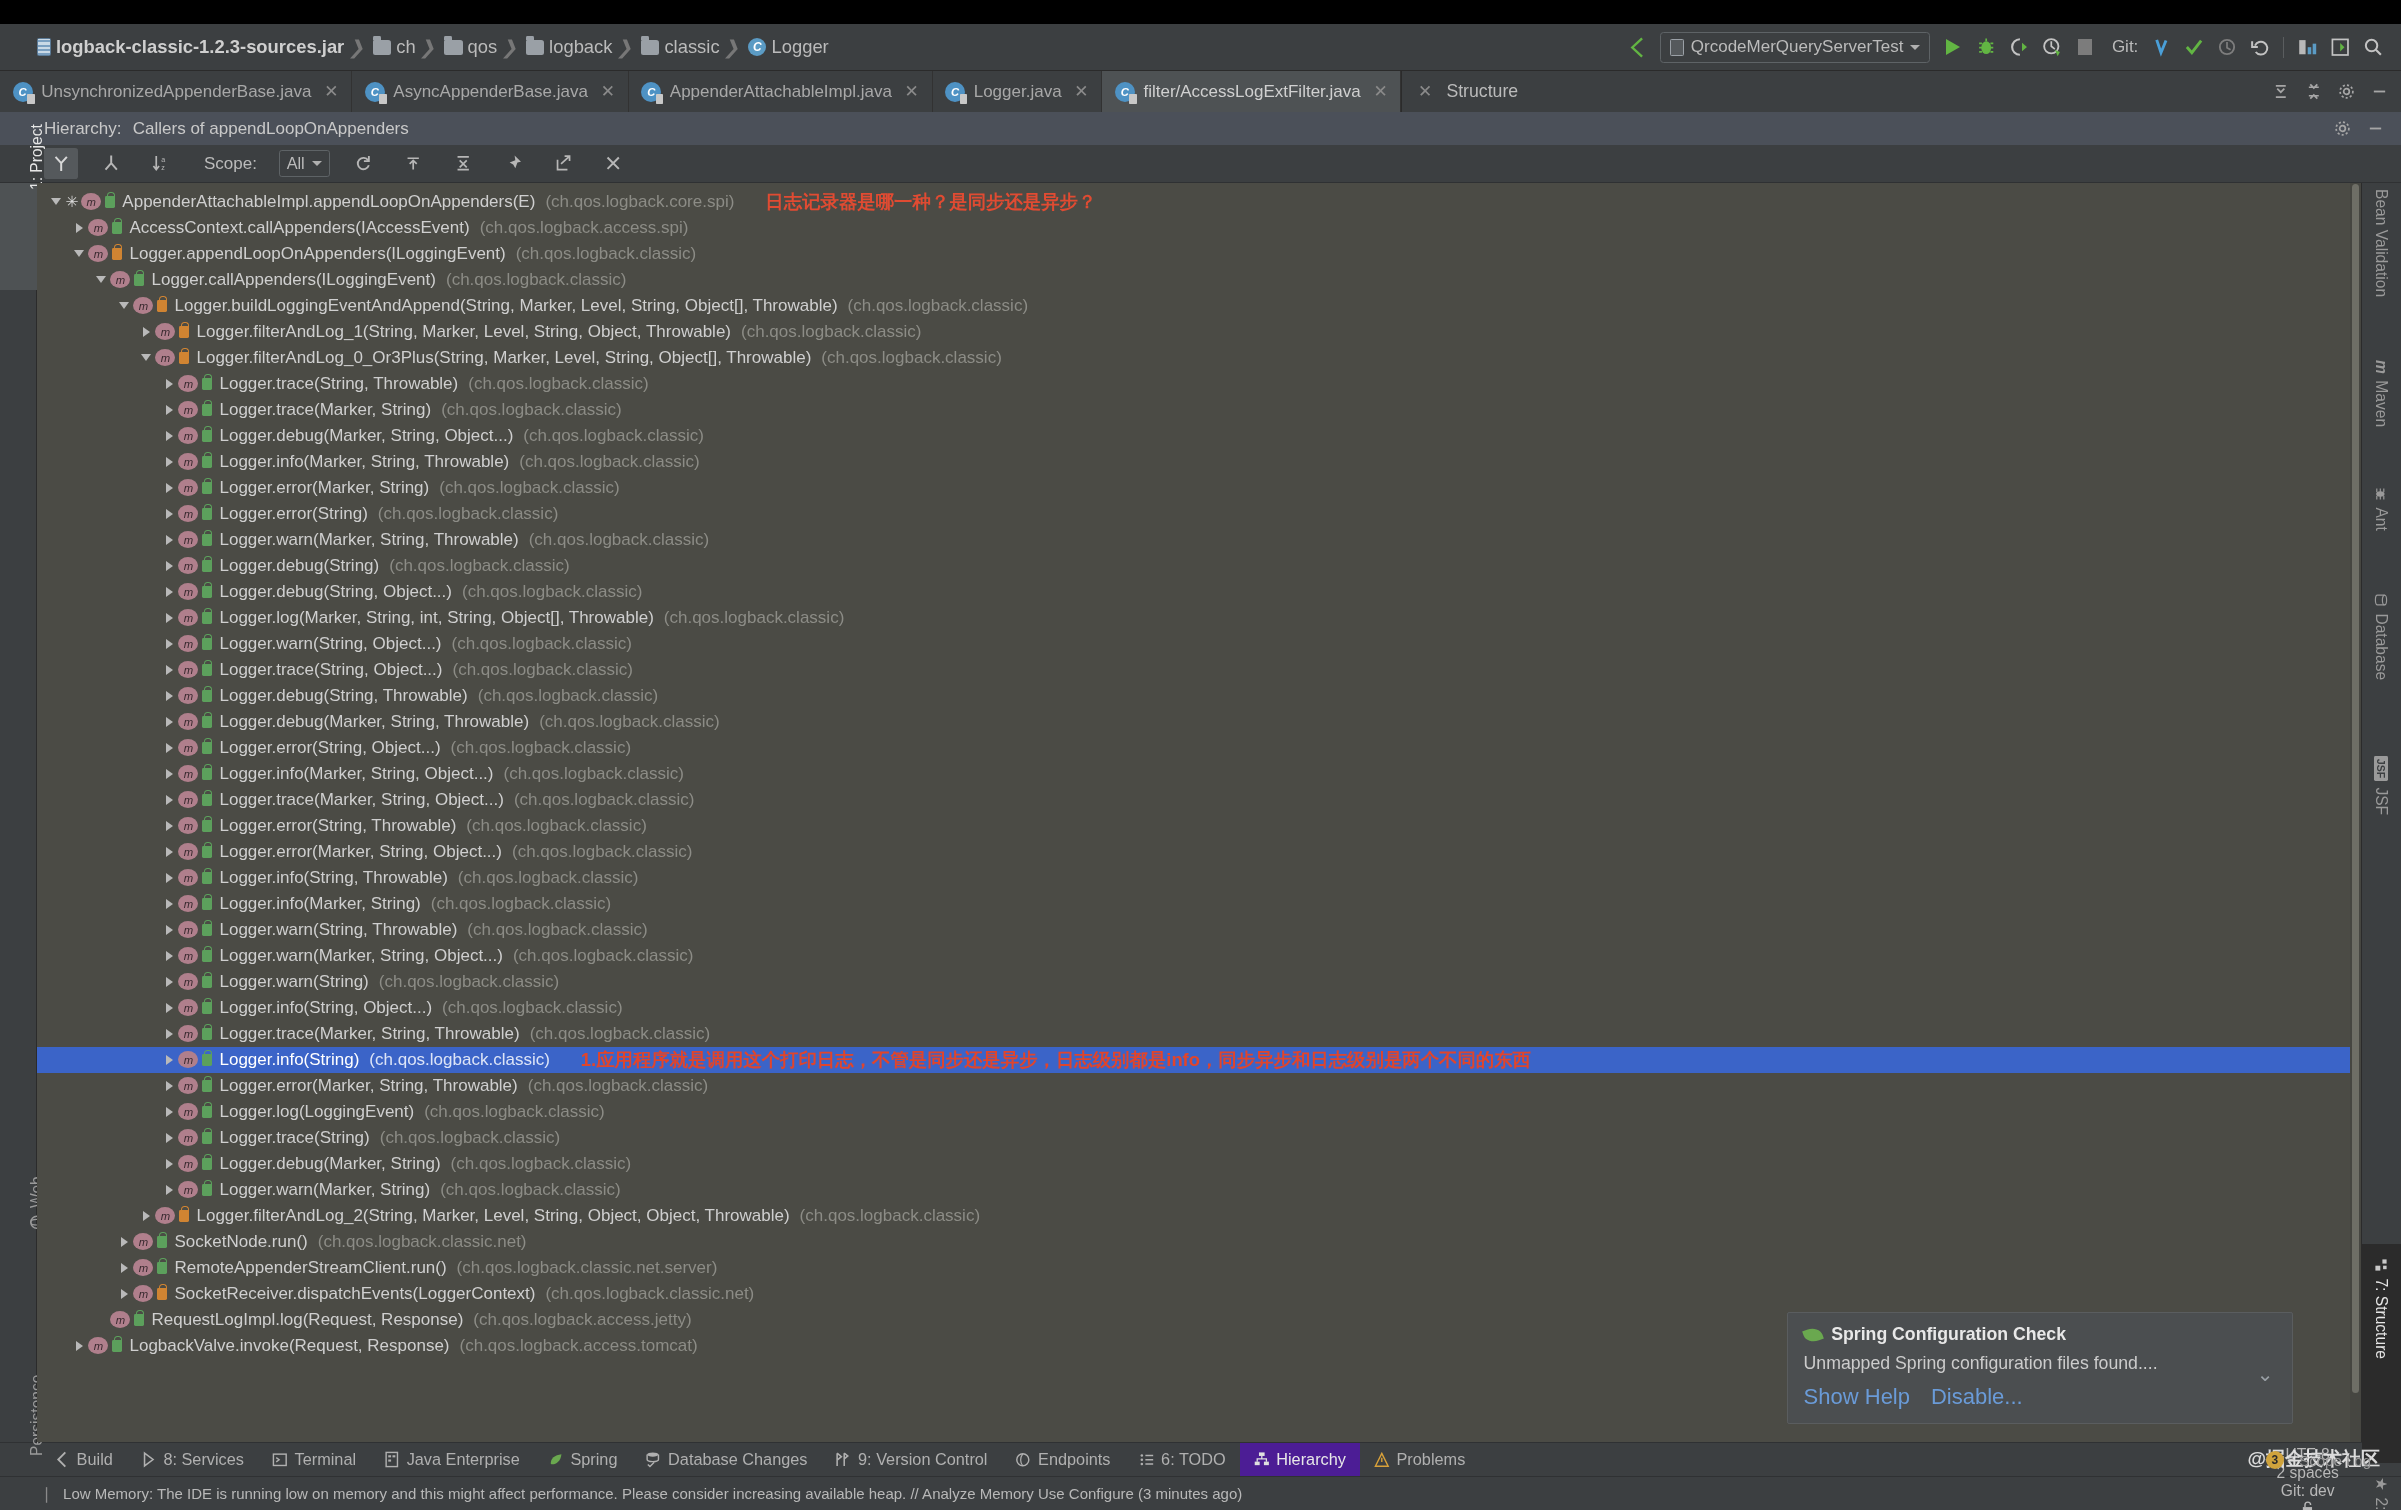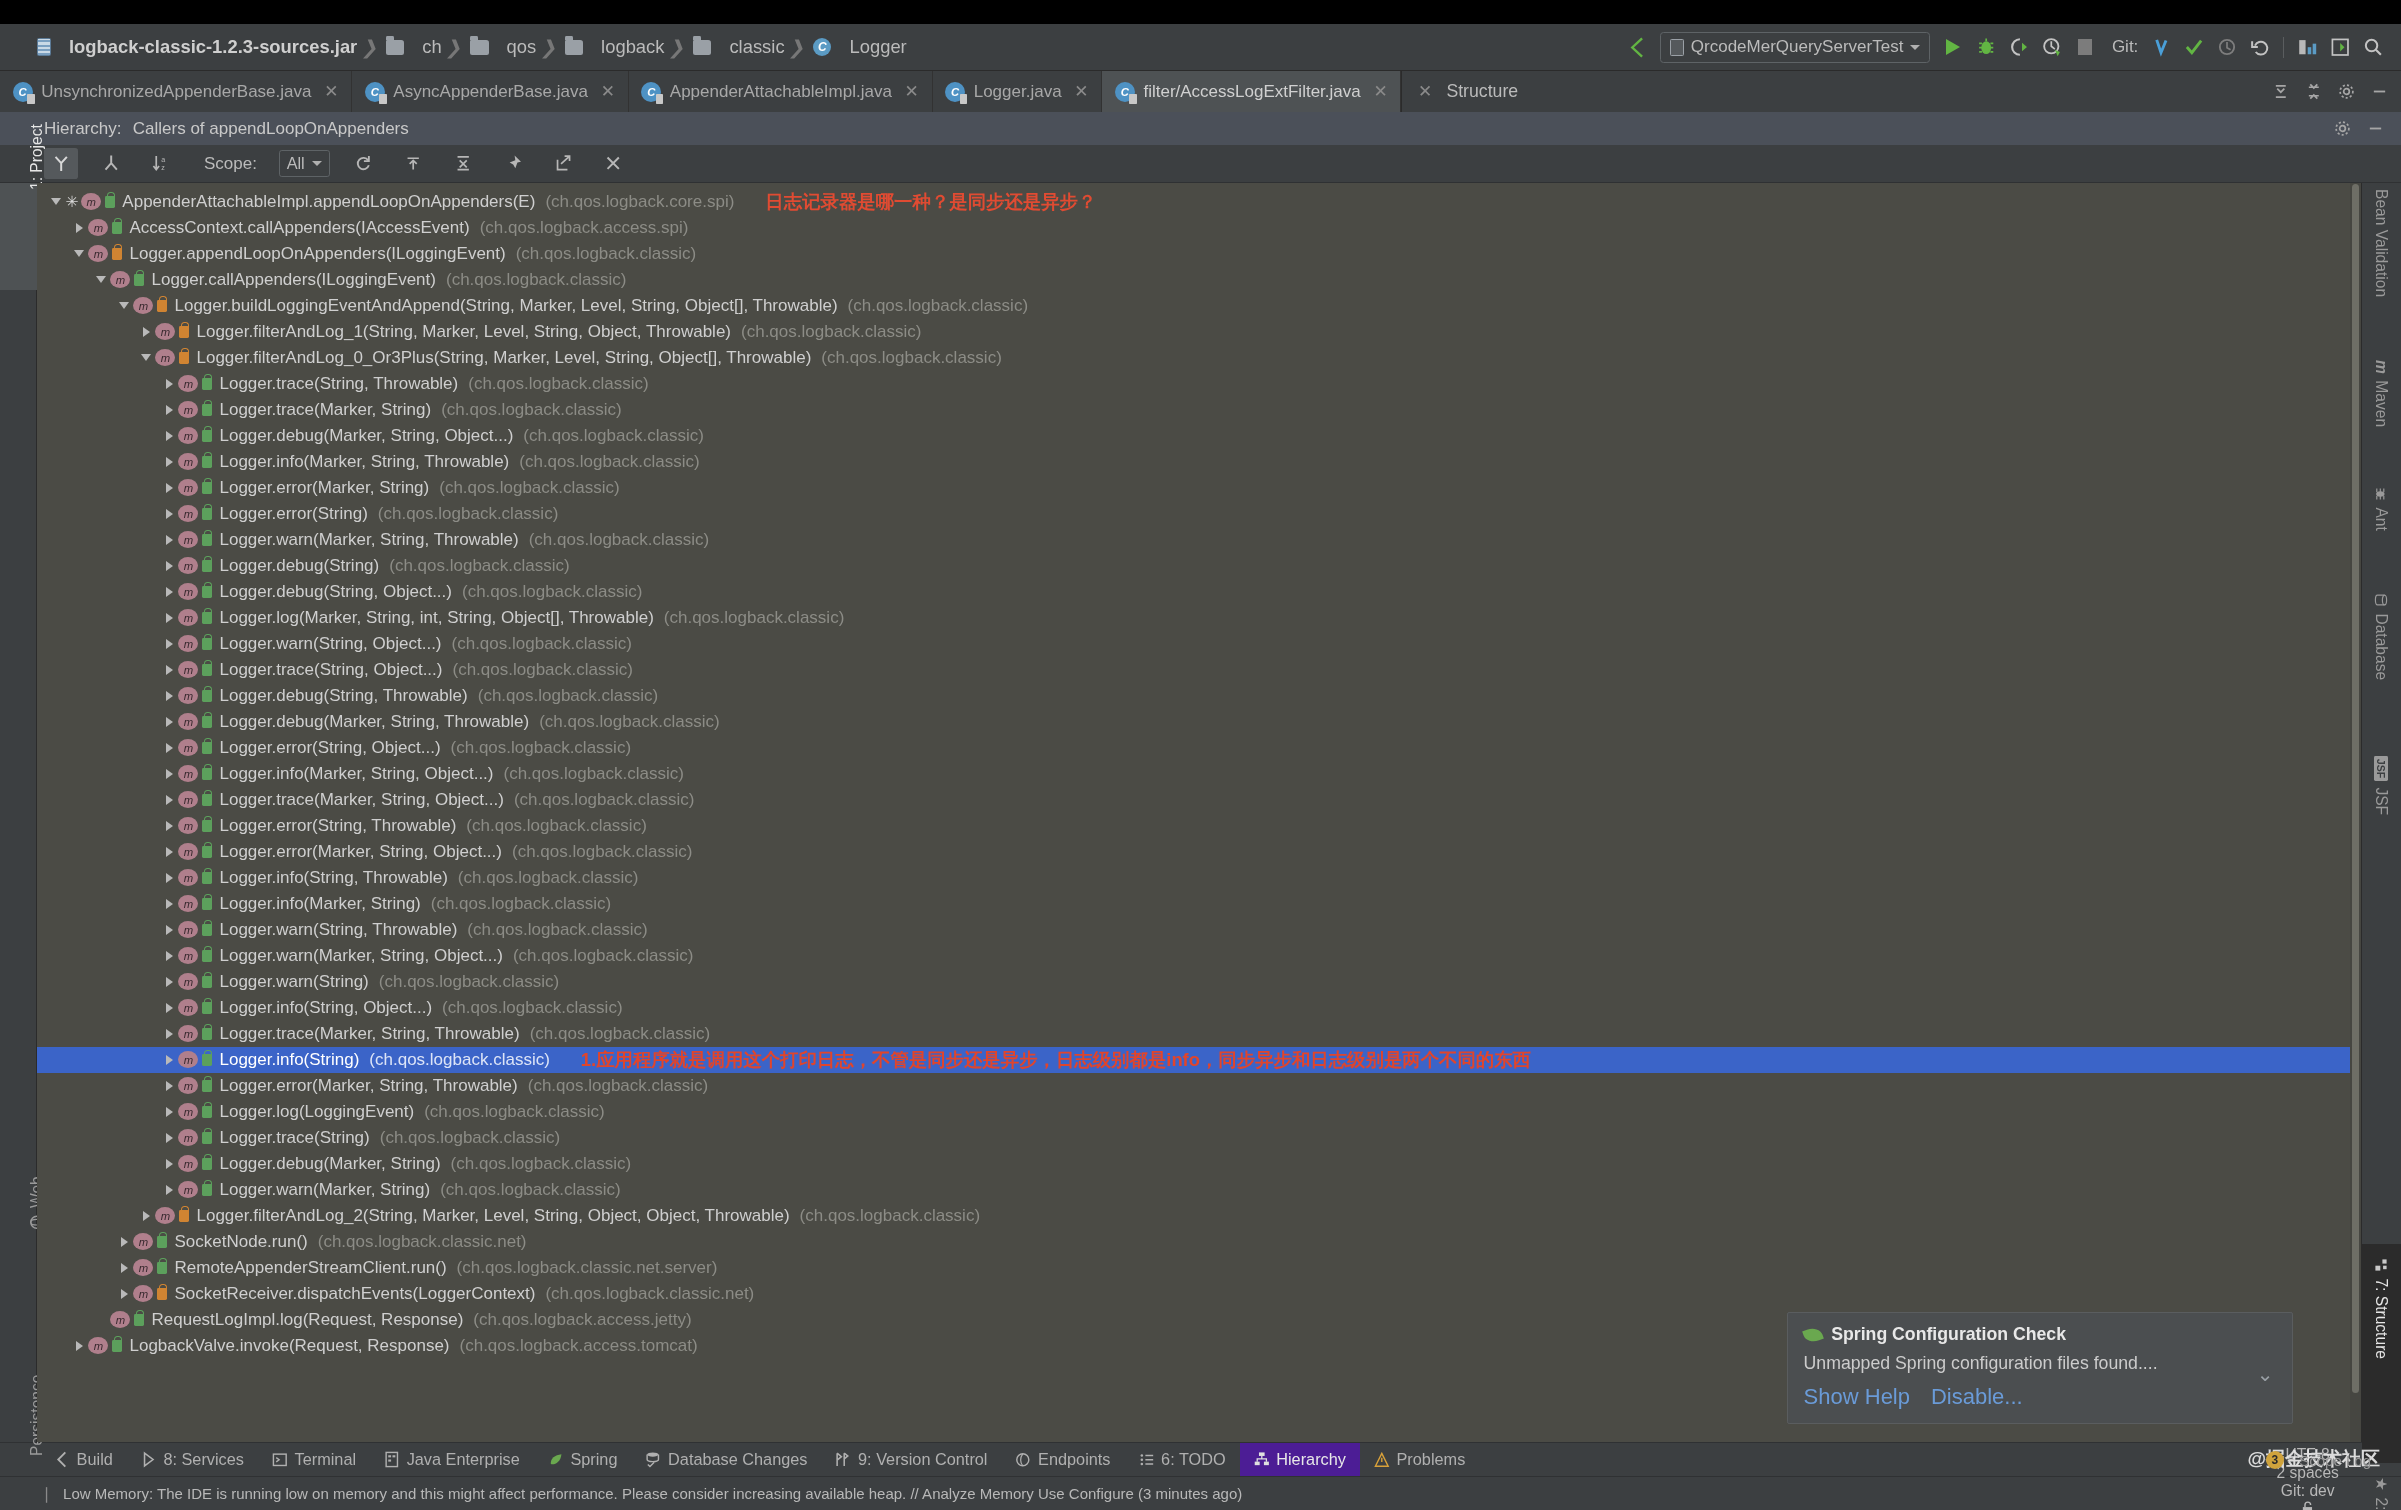--- a/index.html
+++ b/index.html
@@ -19,21 +19,21 @@
   
   .topbar {
     height: 47px; min-height: 47px;
     background: #3c3f41;
     display: flex; align-items: center;
     padding: 0 11.3px 0 37px;
     border-bottom: 0.7px solid #2b2b2b;
     position: relative;
   }
   .breadcrumb { display: flex; align-items: center; gap: 0; font-size: 18.4px; color: #bbbbbb; }
-  .crumb { display: flex; align-items: center; gap: 18px; padding-right: 2.8px; }
+  .crumb { display: flex; align-items: center; gap: 5px; padding-right: 2.8px; }
   .crumb-sep { color: #777; font-size: 19px; padding: 0 7px 0 2.8px; transform: skewX(-14deg); }
   .crumb.first .crumb-label { font-weight: bold; color: #cfcfcf; }
   .ico-jar {
     width: 14px; height: 18.4px; border-radius: 1.4px;
     background: repeating-linear-gradient(0deg,#7a9fc0 0 2.1px,#c9d9e6 2.1px 4.2px);
     border: 0.7px solid #5b7a96;
   }
   .ico-folder {
     width: 18.4px; height: 15px; background: #9aa0a6; border-radius: 1.4px 2.8px 2.1px 2.1px;
     position: relative;

